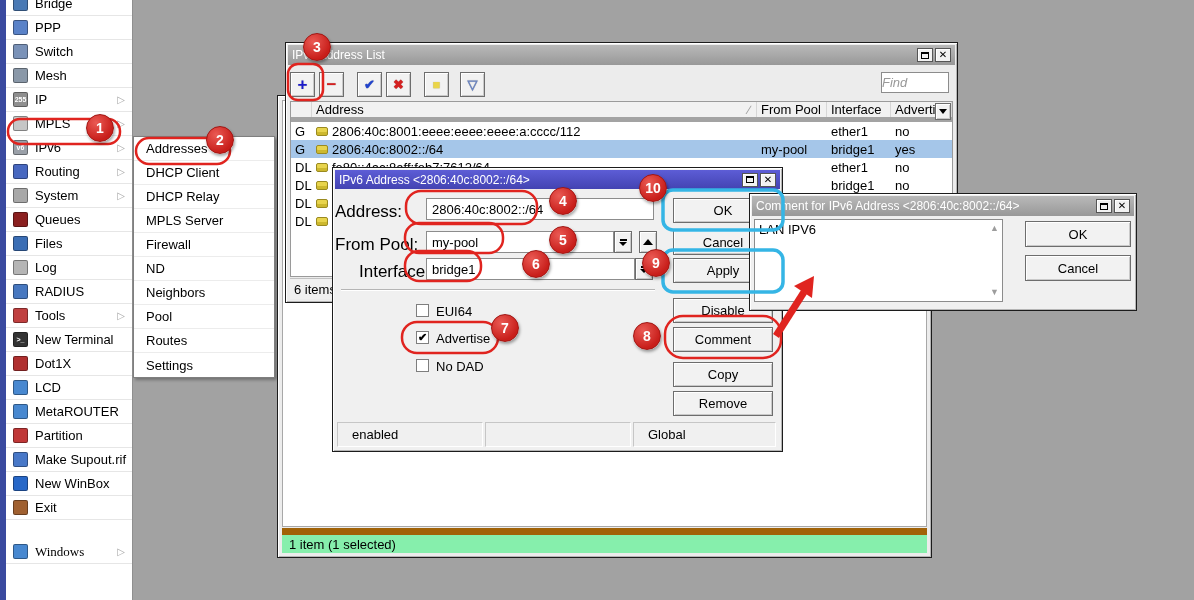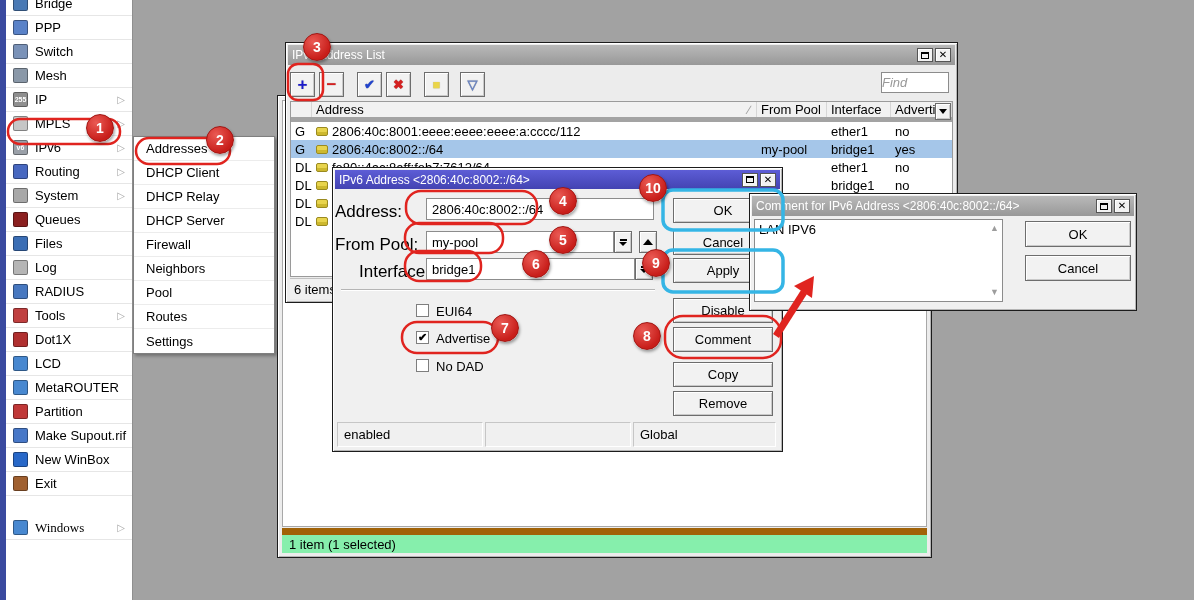--- a/index.html
+++ b/index.html
@@ -82,21 +82,21 @@
   .flabel { position:absolute; width:88px; text-align:left; font-size:17px; }
   .tinput { position:absolute; height:22px; display:flex; align-items:center; padding-left:5px; font-size:13px; }
   .fieldbtn { position:absolute; width:18px; height:22px; }
   .sepline { position:absolute; left:8px; width:314px; height:2px; border-top:1px solid #b5b5b5; border-bottom:1px solid #fff; }
   .cbox { position:absolute; left:83px; width:13px; height:13px; background:#fff; border:1px solid #7e7e7e;
           font-size:11px; font-weight:bold; display:flex; align-items:center; justify-content:center; line-height:1; }
   .cblabel { position:absolute; left:103px; font-size:13px; }
   .dlgbtn { position:absolute; left:340px; width:100px; height:25px; }
   .dstatus { position:absolute; left:4px; bottom:4px; right:4px; height:25px; display:flex; }
   .dstatus .seg { border:1px solid #c6c6c6; border-bottom-color:#fff; border-right-color:#fff; background:#f0f0f0;
-                  display:flex; align-items:center; padding-left:6px; margin-right:2px; }
+                  display:flex; align-items:center; padding-left:14px; margin-right:2px; }
   .dstatus .s1 { width:146px; } .dstatus .s2 { width:146px; } .dstatus .s3 { flex:1; }
 
   
   .cmtwin { left:749px; top:193px; width:388px; height:118px; z-index:40; background:#f0f0f0; }
   .cmtwin .tbar { height:20px; }
   .cmttext { position:absolute; left:4px; top:25px; width:249px; height:83px; padding:2px 14px 2px 4px; font-size:13px; }
   .scrar { position:absolute; right:3px; color:#9d9d9d; font-size:9px; line-height:1; }
   .cmtbtn { position:absolute; left:275px; width:106px; height:26px; }
 
   
@@ -192,20 +192,25 @@
         <span>RADIUS</span>
         <span class="marrow"></span>
       </div>
 
       <div class="mitem">
         <span class="mi" style="background: rgb(192, 64, 64);"></span>
         <span>Tools</span>
         <span class="marrow">▷</span>
       </div>
 
+      <div class="mitem">
+        <span class="mi" style="background: rgb(51, 51, 51);">&gt;_</span>
+        <span>New Terminal</span>
+        <span class="marrow"></span>
+      </div>
 
       <div class="mitem">
         <span class="mi" style="background: rgb(176, 48, 48);"></span>
         <span>Dot1X</span>
         <span class="marrow"></span>
       </div>
 
       <div class="mitem">
         <span class="mi" style="background: rgb(72, 136, 208);"></span>
         <span>LCD</span>
@@ -259,27 +264,30 @@
 
     <div class="smitem">
       <span>DHCP Client</span>
     </div>
 
     <div class="smitem">
       <span>DHCP Relay</span>
     </div>
 
     <div class="smitem">
-      <span>DHCP Server</span>
+      <span>MPLS Server</span>
     </div>
 
     <div class="smitem">
       <span>Firewall</span>
     </div>
 
+    <div class="smitem">
+      <span>ND</span>
+    </div>
 
     <div class="smitem">
       <span>Neighbors</span>
     </div>
 
     <div class="smitem">
       <span>Pool</span>
     </div>
 
     <div class="smitem">

